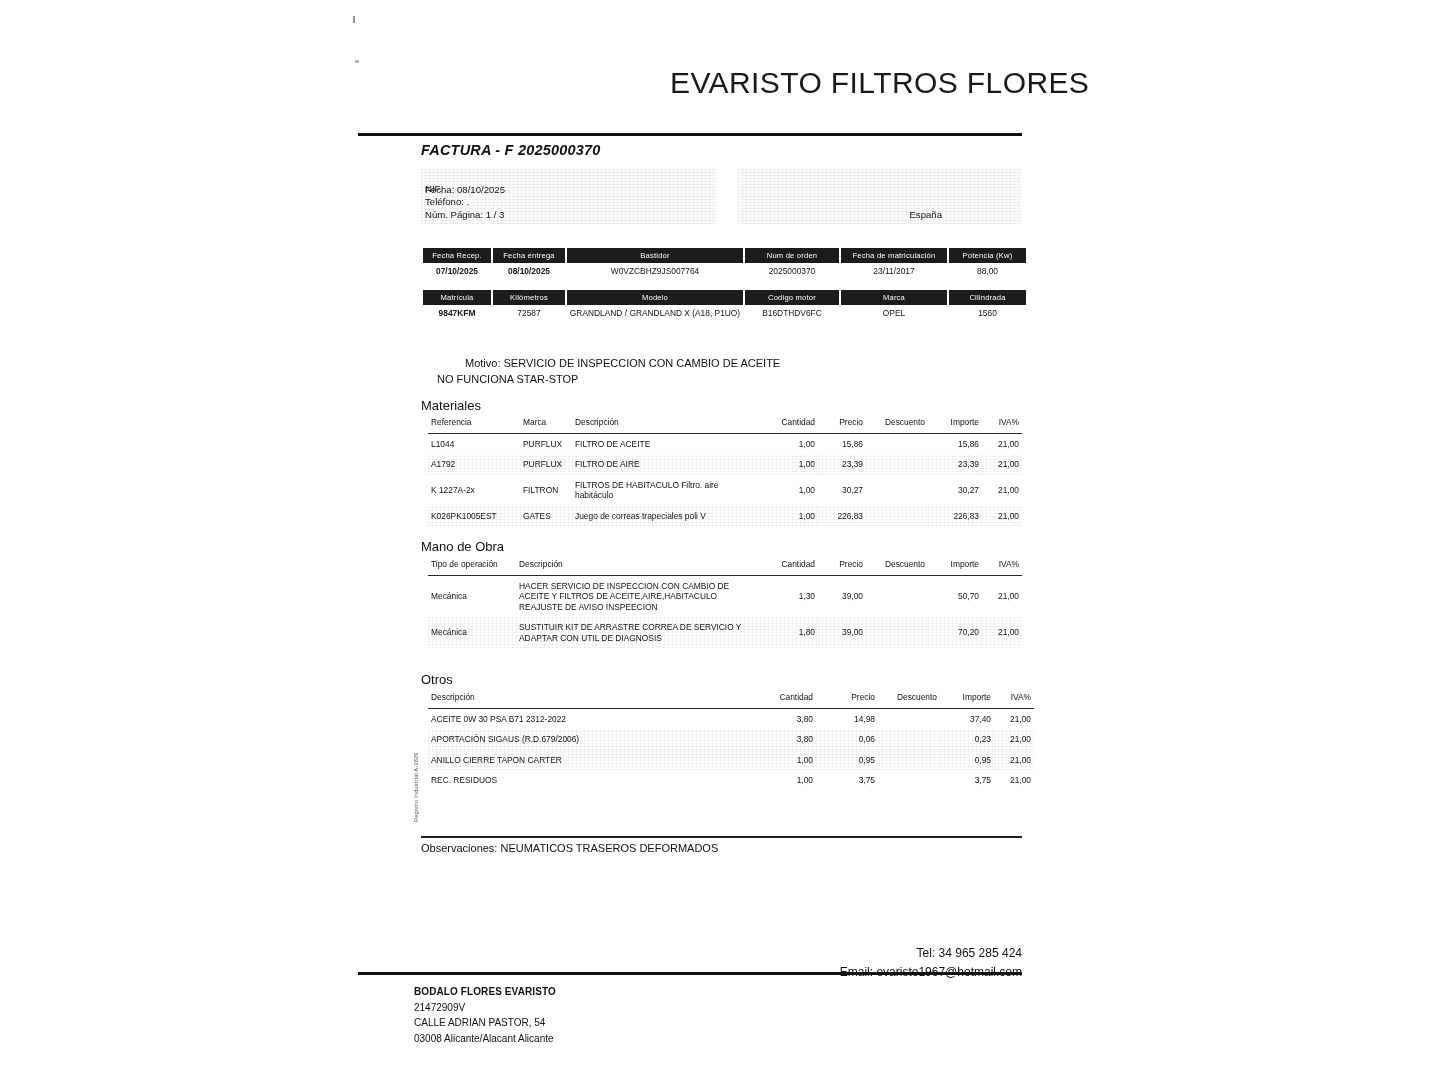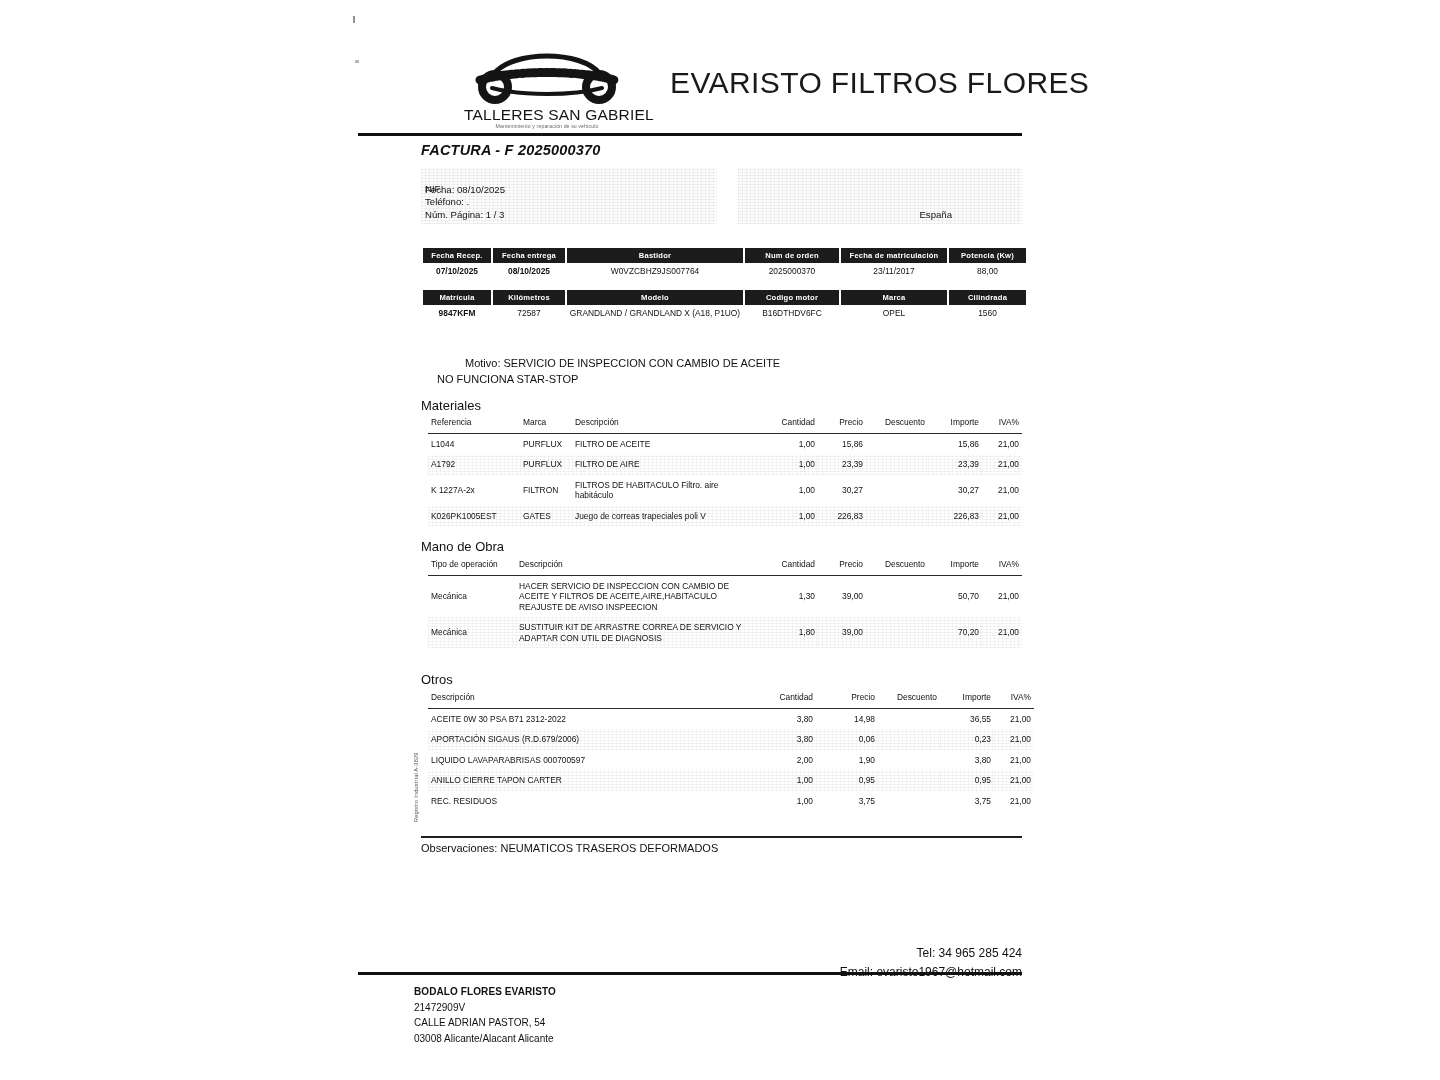--- a/index.html
+++ b/index.html
@@ -118,21 +118,21 @@
   .meta-left .l3 { top: 41px; }
 
   .meta-right {
     position: absolute;
     left: 738px; top: 168px;
     width: 284px; height: 56px;
     background: #fdfdfd;
   }
   .meta-right .country {
     position: absolute;
-    right: 70px; bottom: 4px;
+    right: 80px; bottom: 4px;
     font-size: 9.6px;
     color: #111;
     white-space: nowrap;
   }
   
   .noise {
     background-image:
       repeating-linear-gradient(0deg, rgba(0,0,0,.05) 0 1px, transparent 1px 3px),
       repeating-linear-gradient(90deg, rgba(0,0,0,.045) 0 1px, transparent 1px 4px);
   }
@@ -145,21 +145,21 @@
     border-collapse: separate;
     border-spacing: 2px 0;
     table-layout: fixed;
   }
   .vehtable.t1 { top: 248px; }
   .vehtable.t2 { top: 290px; }
   .vehtable th {
     background: #1c1c1c;
     color: #ffffff;
     font-size: 7.6px;
-    font-weight: bold;
+    font-weight: normal;
     letter-spacing: .2px;
     padding: 3px 2px;
     text-align: center;
     white-space: nowrap;
     overflow: hidden;
   }
   .vehtable td {
     font-size: 8.4px;
     color: #111;
     text-align: center;
@@ -264,31 +264,20 @@
 </style>
 </head>
 <body>
 
 <div class="page">
 
   <div class="speck s1"></div>
   <div class="speck s2"></div>
 
   <div class="header">
-    <div class="logo">
-      <svg width="166" height="62" viewBox="0 0 166 62">
-        <path d="M30 30 C48 6, 118 6, 136 30" fill="none" stroke="#141414" stroke-width="5" stroke-linecap="round"></path>
-        <path d="M16 36 C50 26, 116 26, 150 36" fill="none" stroke="#141414" stroke-width="9" stroke-linecap="round" stroke-dasharray="3 3"></path>
-        <path d="M28 44 C58 52, 108 52, 138 44" fill="none" stroke="#141414" stroke-width="4" stroke-linecap="round"></path>
-        <circle cx="31" cy="43" r="13" fill="none" stroke="#141414" stroke-width="8"></circle>
-        <circle cx="135" cy="43" r="13" fill="none" stroke="#141414" stroke-width="8"></circle>
-      </svg>
-      <div class="logo-name">TALLERES SAN GABRIEL</div>
-      <div class="logo-tag">Mantenimiento y reparación de su vehículo</div>
-    </div>
     <div class="company-title">EVARISTO FILTROS FLORES</div>
   </div>
 
   <div class="rule-thick rule-top"></div>
 
   <div class="invoice-title">FACTURA - F 2025000370</div>
 
   <div class="meta-left noise">
     <div class="line l0">Fecha: 08/10/2025</div>
     <div class="line l1">NIF.</div>
@@ -496,37 +485,29 @@
         <th class="r">Importe</th>
         <th class="r">IVA%</th>
       </tr>
     </thead>
     <tbody>
       <tr>
         <td class="l">ACEITE 0W 30 PSA B71 2312-2022</td>
         <td class="r">3,80</td>
         <td class="r">14,98</td>
         <td class="r"></td>
-        <td class="r">36,55</td>
+        <td class="r">37,40</td>
         <td class="r">21,00</td>
       </tr>
       <tr class="alt">
         <td class="l">APORTACIÓN SIGAUS (R.D.679/2006)</td>
         <td class="r">3,80</td>
         <td class="r">0,06</td>
         <td class="r"></td>
         <td class="r">0,23</td>
-        <td class="r">21,00</td>
-      </tr>
-      <tr>
-        <td class="l">LIQUIDO LAVAPARABRISAS 000700597</td>
-        <td class="r">2,00</td>
-        <td class="r">1,90</td>
-        <td class="r"></td>
-        <td class="r">3,80</td>
         <td class="r">21,00</td>
       </tr>
       <tr class="alt">
         <td class="l">ANILLO CIERRE TAPON CARTER</td>
         <td class="r">1,00</td>
         <td class="r">0,95</td>
         <td class="r"></td>
         <td class="r">0,95</td>
         <td class="r">21,00</td>
       </tr>

